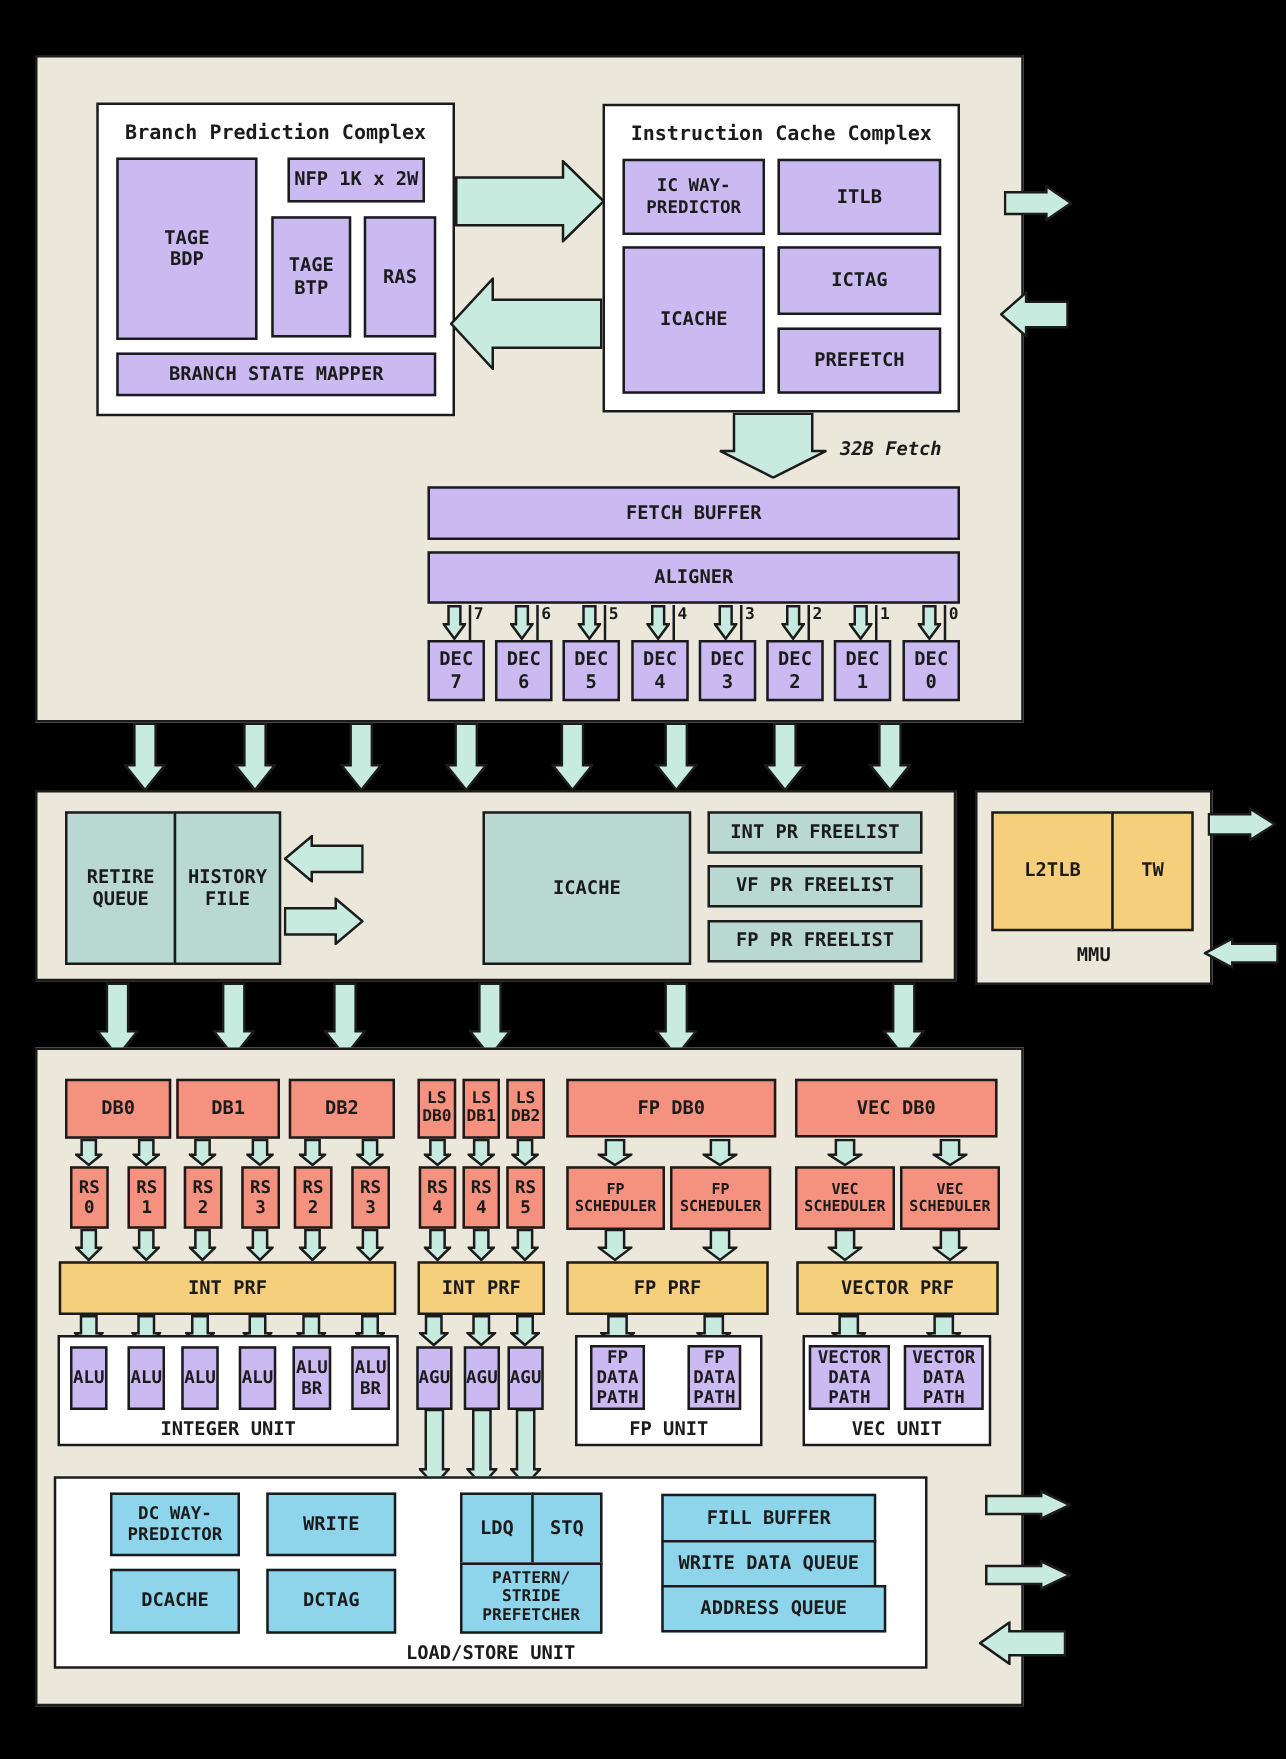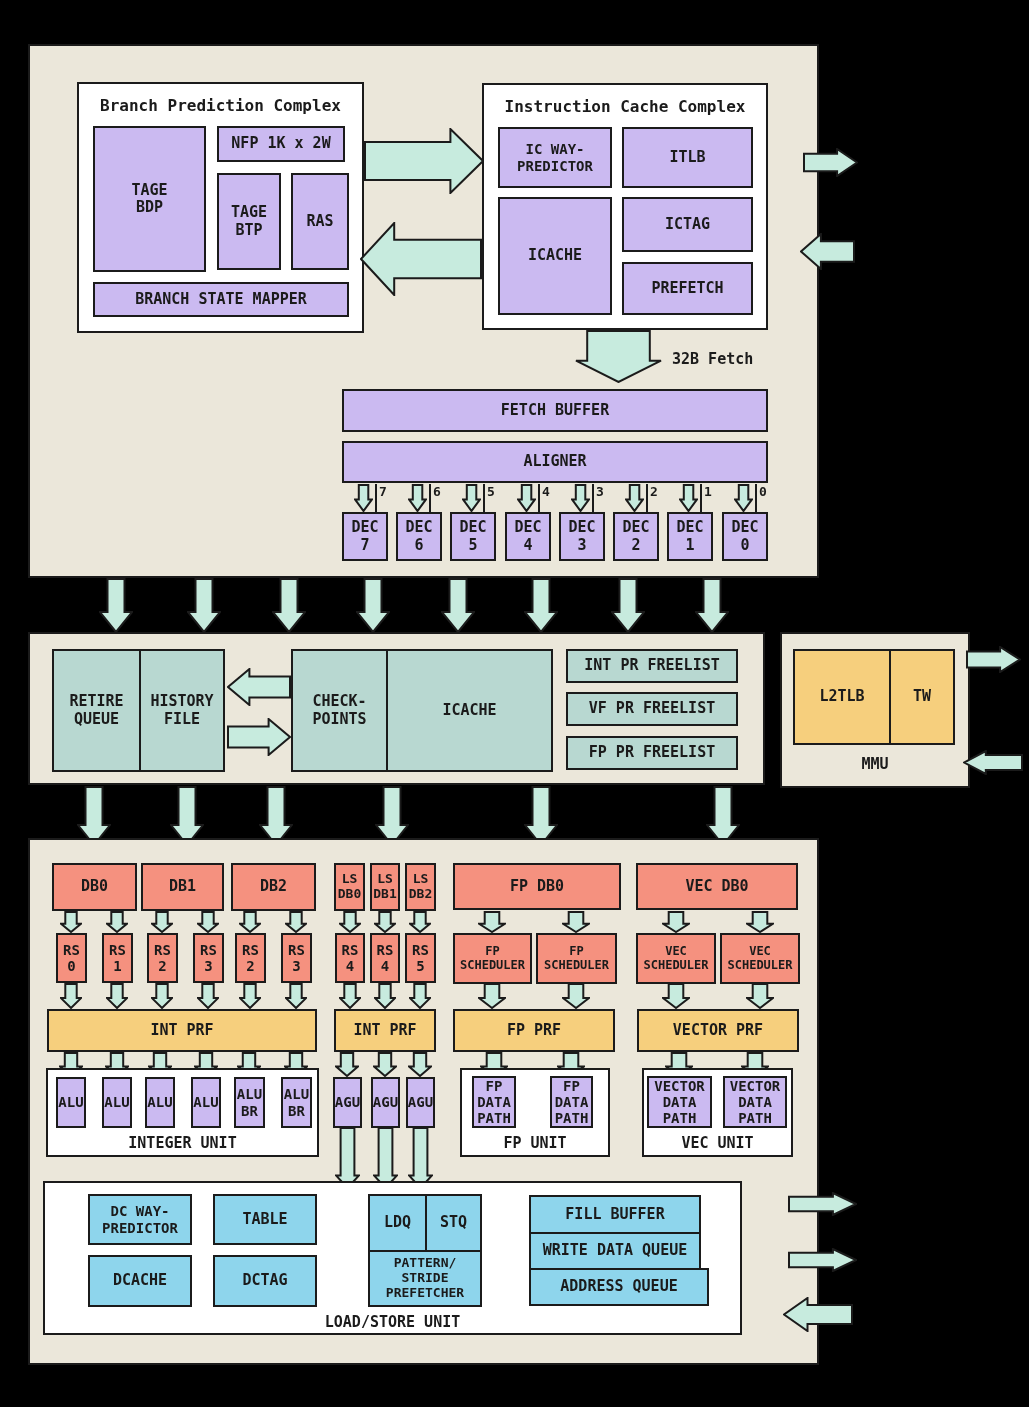--- a/index.html
+++ b/index.html
@@ -10,41 +10,41 @@
   .box{position:absolute;border:2px solid #1b1b1b;box-sizing:border-box;display:flex;
        align-items:center;justify-content:center;text-align:center;white-space:pre-line;
        line-height:1.15;font-size:15px;}
   .purple{background:#cbbaf1;}
   .teal{background:#b8d8d1;}
   .orange{background:#f6cf7d;}
   .salmon{background:#f5917f;}
   .blue{background:#8ed5ec;}
   .title{position:absolute;left:0;width:100%;text-align:center;font-size:16px;}
   .caption{position:absolute;left:0;width:100%;text-align:center;font-size:15px;}
-  .lbl{position:absolute;font-size:15px;white-space:pre;}
+  .lbl{position:absolute;font-size:15px;white-space:pre;font-style:italic;}
   .arr{position:absolute;display:block;}
   .arr svg{display:block;}
   .tick{position:absolute;width:2px;background:#1b1b1b;}
   .digit{position:absolute;font-size:13px;}
   .f12{font-size:12px;}
   .f13{font-size:13px;}
   .f14{font-size:14px;}
 </style>
 </head>
 <body>
 
 <div id="canvas">
 
   <div class="panel" style="left:28px;top:44px;width:791px;height:534px"></div>
 
   <div class="wbox" style="left:77px;top:82px;width:287px;height:251px"></div>
   <div class="title" style="top:96px;left:77px;width:287px">Branch Prediction Complex</div>
   <div class="box purple" style="left:93px;top:126px;width:113px;height:146px">TAGE
 BDP</div>
-  <div class="box purple" style="left:217px;top:126px;width:128px;height:36px">NFP 1K x 2W</div>
+  <div class="box purple" style="left:230px;top:126px;width:110px;height:36px">NFP 1K x 2W</div>
   <div class="box purple" style="left:217px;top:173px;width:64px;height:97px">TAGE
 BTP</div>
   <div class="box purple" style="left:291px;top:173px;width:58px;height:97px">RAS</div>
   <div class="box purple" style="left:93px;top:282px;width:256px;height:35px">BRANCH STATE MAPPER</div>
 
   <div class="wbox" style="left:482px;top:83px;width:286px;height:247px"></div>
   <div class="title" style="top:97px;left:482px;width:286px">Instruction Cache Complex</div>
   <div class="box purple f14" style="left:498px;top:127px;width:114px;height:61px">IC WAY-
 PREDICTOR</div>
   <div class="box purple" style="left:622px;top:127px;width:131px;height:61px">ITLB</div>
@@ -205,22 +205,20 @@
   <i class="arr" style="left:227px;top:668px;width:64px;height:38px">
       <svg width="64" height="38" viewBox="0 0 64 38">
         <polygon points="63,8.5 22.4,8.5 22.4,1 1,19 22.4,37 22.4,29.5 63,29.5" fill="#c7ebde" stroke="#1b1b1b" stroke-width="2" stroke-linejoin="miter"></polygon>
       </svg>
     </i>
   <i class="arr" style="left:227px;top:718px;width:64px;height:38px">
       <svg width="64" height="38" viewBox="0 0 64 38">
         <polygon points="1,8.5 41.6,8.5 41.6,1 63,19 41.6,37 41.6,29.5 1,29.5" fill="#c7ebde" stroke="#1b1b1b" stroke-width="2" stroke-linejoin="miter"></polygon>
       </svg>
     </i>
-  <div class="box teal" style="left:291px;top:649px;width:97px;height:123px">CHECK-
-POINTS</div>
   <div class="box teal" style="left:386px;top:649px;width:167px;height:123px">ICACHE</div>
   <div class="box teal" style="left:566px;top:649px;width:172px;height:34px">INT PR FREELIST</div>
   <div class="box teal" style="left:566px;top:692px;width:172px;height:34px">VF PR FREELIST</div>
   <div class="box teal" style="left:566px;top:736px;width:172px;height:34px">FP PR FREELIST</div>
 
   <div class="panel" style="left:780px;top:632px;width:190px;height:156px"></div>
   <div class="box orange" style="left:793px;top:649px;width:98px;height:96px">L2TLB</div>
   <div class="box orange" style="left:889px;top:649px;width:66px;height:96px">TW</div>
   <div class="caption" style="left:780px;top:755px;width:190px">MMU</div>
   <i class="arr" style="left:966px;top:646px;width:55px;height:27px">
@@ -553,21 +551,21 @@
 DATA
 PATH</div>
   <div class="box purple f14" style="left:723px;top:1076px;width:64px;height:52px">VECTOR
 DATA
 PATH</div>
   <div class="caption" style="left:642px;top:1134px;width:151px">VEC UNIT</div>
 
   <div class="wbox" style="left:43px;top:1181px;width:699px;height:154px"></div>
   <div class="box blue f14" style="left:88px;top:1194px;width:104px;height:51px">DC WAY-
 PREDICTOR</div>
-  <div class="box blue" style="left:213px;top:1194px;width:104px;height:51px">TABLE</div>
+  <div class="box blue" style="left:213px;top:1194px;width:104px;height:51px">WRITE</div>
   <div class="box blue" style="left:88px;top:1255px;width:104px;height:52px">DCACHE</div>
   <div class="box blue" style="left:213px;top:1255px;width:104px;height:52px">DCTAG</div>
   <div class="box blue" style="left:368px;top:1194px;width:59px;height:58px">LDQ</div>
   <div class="box blue" style="left:425px;top:1194px;width:57px;height:58px">STQ</div>
   <div class="box blue f13" style="left:368px;top:1250px;width:114px;height:57px">PATTERN/
 STRIDE
 PREFETCHER</div>
   <div class="box blue" style="left:529px;top:1195px;width:172px;height:39px">FILL BUFFER</div>
   <div class="box blue" style="left:529px;top:1232px;width:172px;height:38px">WRITE DATA QUEUE</div>
   <div class="box blue" style="left:529px;top:1268px;width:180px;height:38px">ADDRESS QUEUE</div>

